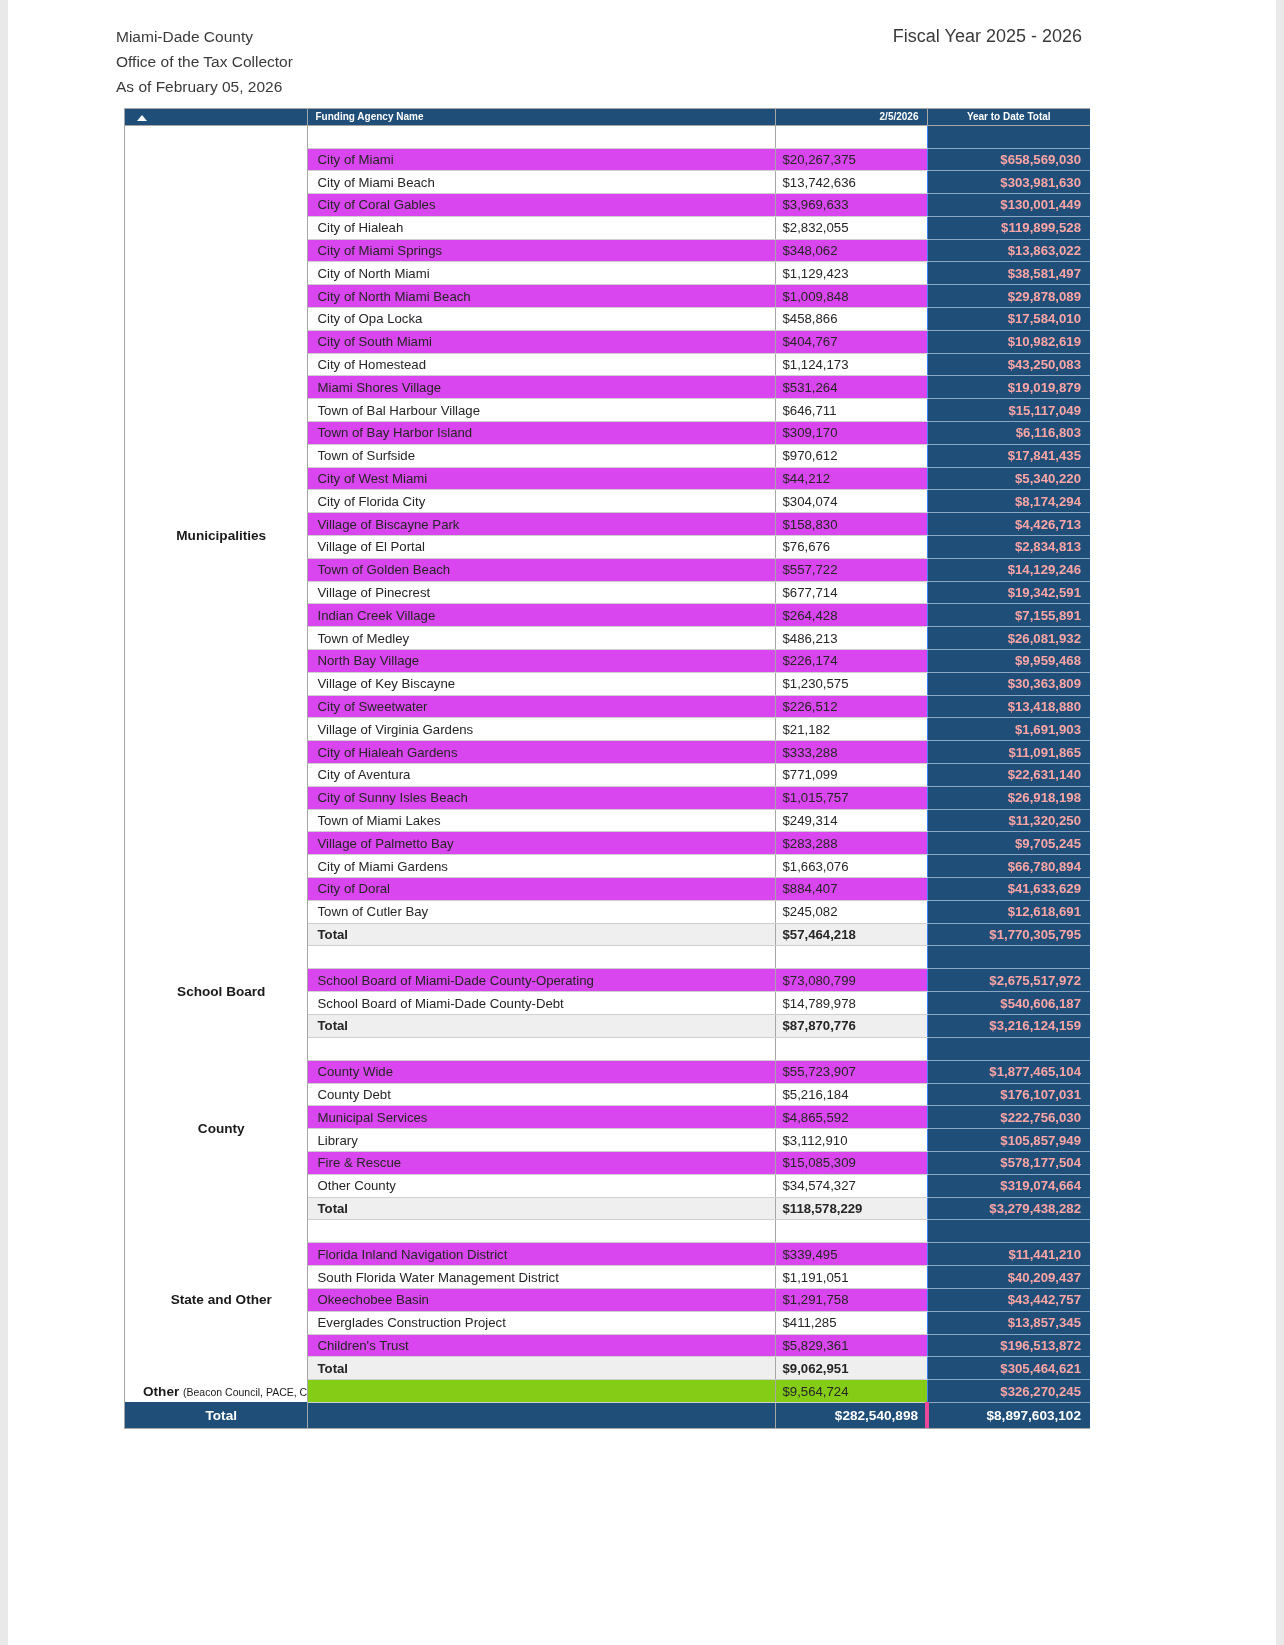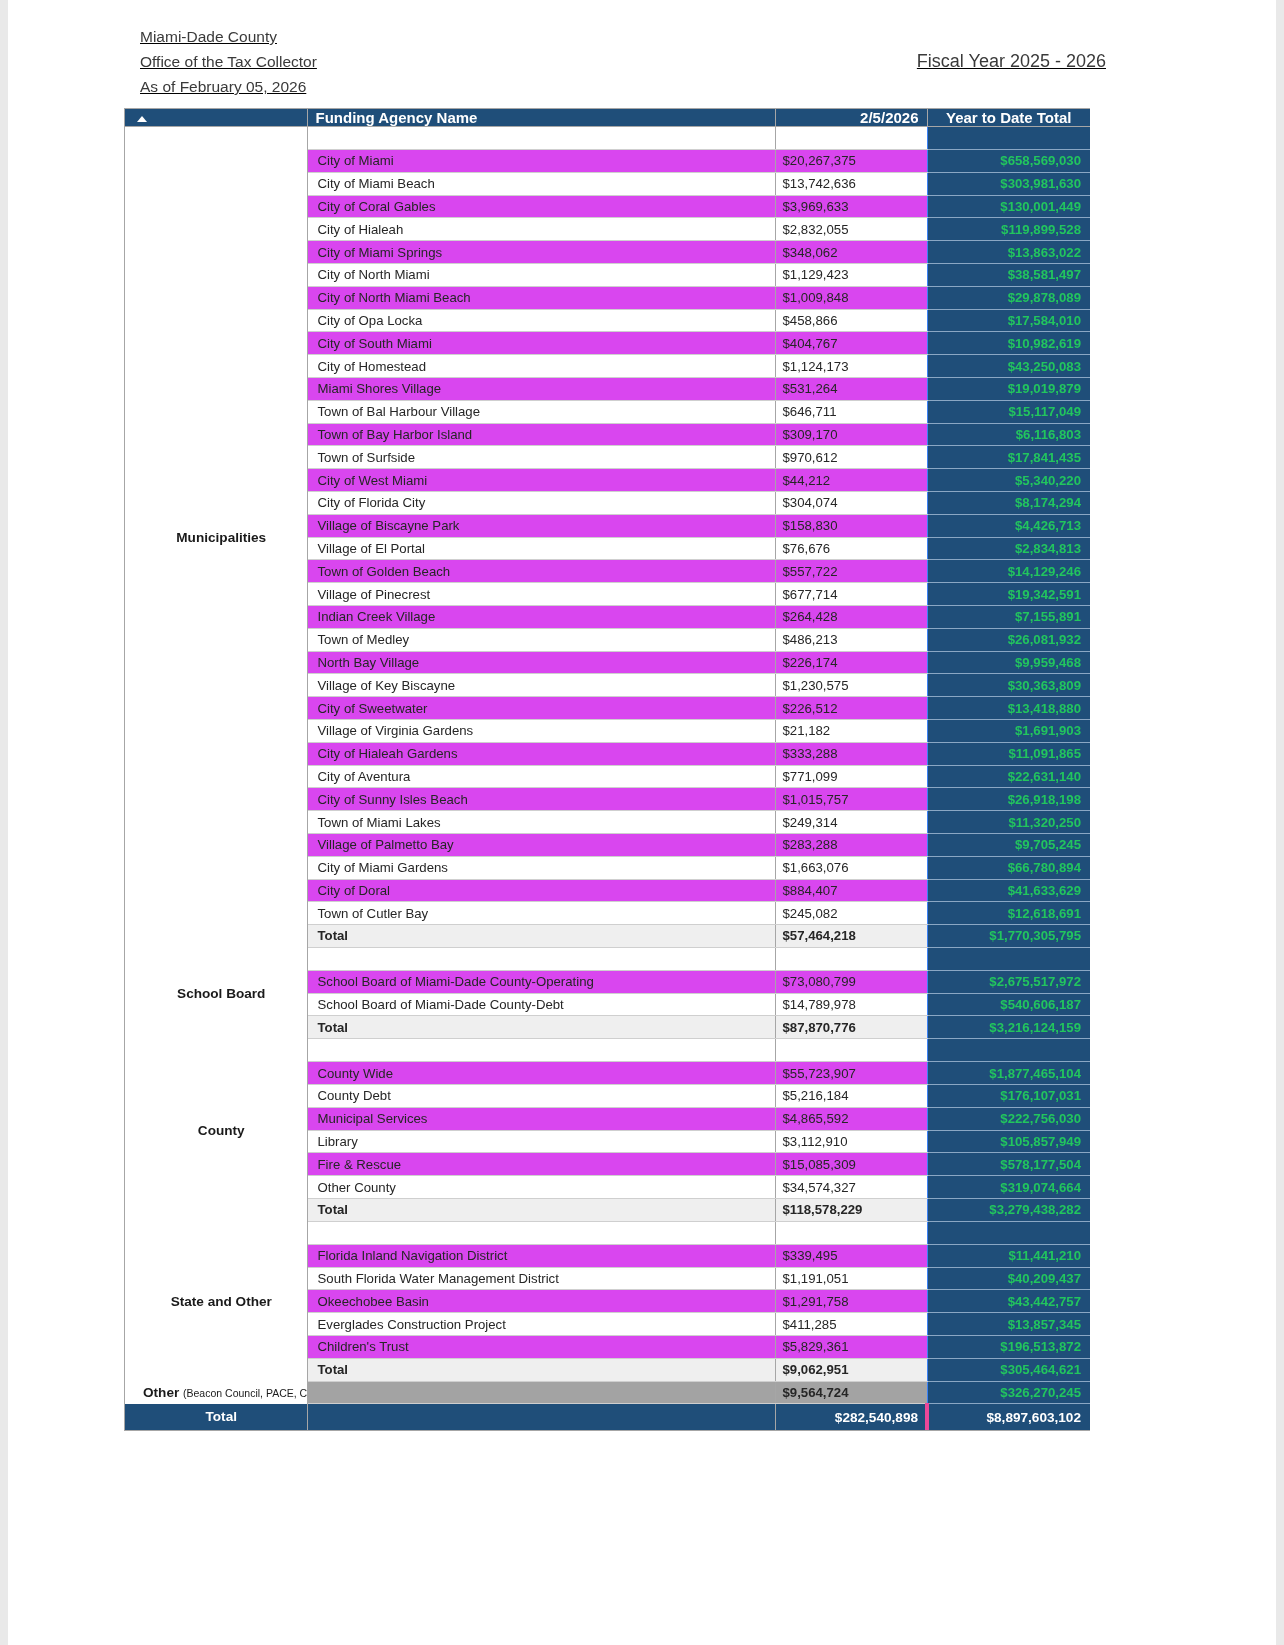--- a/index.html
+++ b/index.html
@@ -17,27 +17,26 @@
     height: 1645px;
     background: #ffffff;
     overflow: hidden;
   }
   .page-edge-left { position:absolute; left:0; top:0; width:8px; height:1645px; background:#e9e9e9; }
   .page-edge-right { position:absolute; right:0; top:0; width:8px; height:1645px; background:#e9e9e9; }
 
   
   .rpt-head {
     position: absolute;
-    left: 140px;
+    left: 116px;
     top: 24px;
     width: 966px;
     display: flex;
     justify-content: space-between;
-    align-items: center;
-    text-decoration: underline;
+    align-items: flex-start;
   }
   .rpt-head-left { font-size: 15.5px; color: #3a3a3a; line-height: 25px; }
   .rpt-head-left div { white-space: nowrap; }
   .rpt-head-right { font-size: 18px; color: #3a3a3a; line-height: 25px; white-space: nowrap; }
 
   
   .tbl-wrap {
     position: absolute;
     left: 124px;
     top: 108px;
@@ -55,21 +54,21 @@
   col.c-group { width: 182px; }
   col.c-name  { width: 468px; }
   col.c-daily { width: 152px; }
   col.c-ytd   { width: 163px; }
 
   
   thead th {
     background: #1f4e79;
     color: #ffffff;
     font-weight: bold;
-    font-size: 15px;
+    font-size: 10px;
     height: 16px;
     padding: 0 8px;
     vertical-align: middle;
     border-right: 1px solid #a6a6a6;
     border-bottom: 1px solid #a6a6a6;
   }
   thead th.h-group { position: relative; }
   thead th.h-name  { text-align: left; }
   thead th.h-num   { text-align: right; }
   thead th.h-ytd   { text-align: center; border-right: none; }
@@ -112,42 +111,42 @@
   }
   
   td.d-cell {
     text-align: left;
     border-right: 1px solid #3b82f6;
   }
   
   td.y-cell {
     text-align: right;
     background: #1f4e79;
-    color: #22c55e;
+    color: #fca5a5;
     font-weight: bold;
     border-bottom: 1px solid #8aa7c4;
     padding-right: 9px;
   }
 
   tr.band-odd td.n-cell, tr.band-odd td.d-cell { background: #d946ef; }
   tr.band-even td.n-cell, tr.band-even td.d-cell { background: #ffffff; }
 
   tr.spacer td.n-cell, tr.spacer td.d-cell { background: #ffffff; }
   tr.spacer td { height: 23px; }
 
   tr.subtotal td.n-cell, tr.subtotal td.d-cell {
     font-weight: bold;
     background: #efefef;
     border-top: 1px solid #9a9a9a;
   }
   tr.subtotal td.d-cell { font-weight: bold; }
 
   tr.other-row td.n-cell, tr.other-row td.d-cell {
-    font-weight: bold;
-    background: #a3a3a3;
+    font-weight: normal;
+    background: #84cc16;
   }
   tr.other-row td.g-cell { text-align: right; padding-right: 6px; }
   .other-note { font-weight: normal; font-size: 10.5px; }
 
   tr.grand td {
     background: #1f4e79;
     color: #ffffff;
     font-weight: bold;
     font-size: 13.6px;
     height: 26px;

